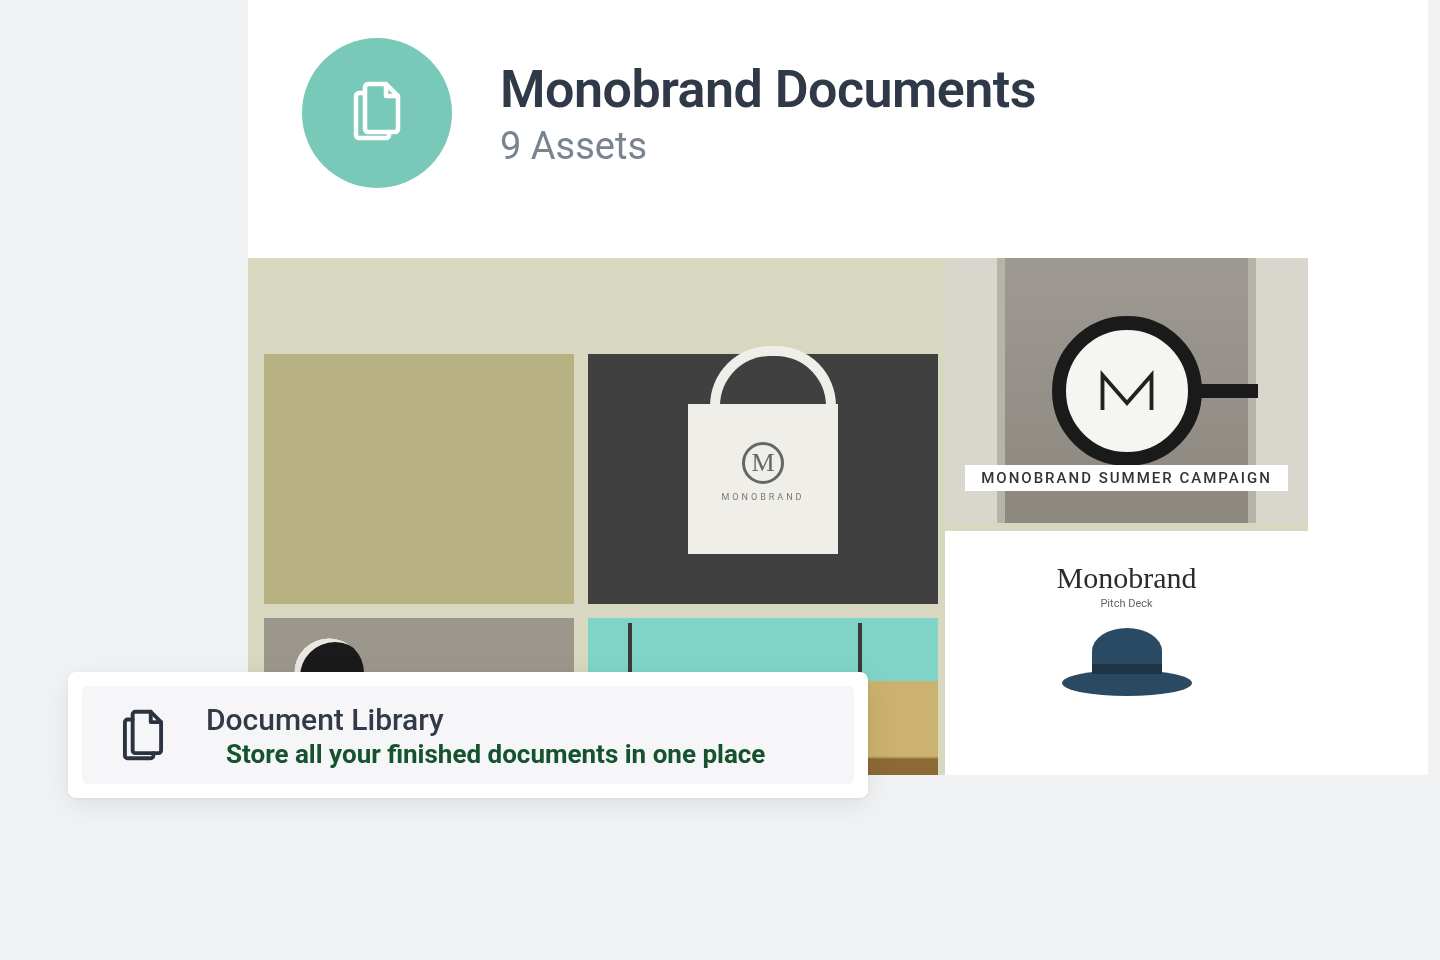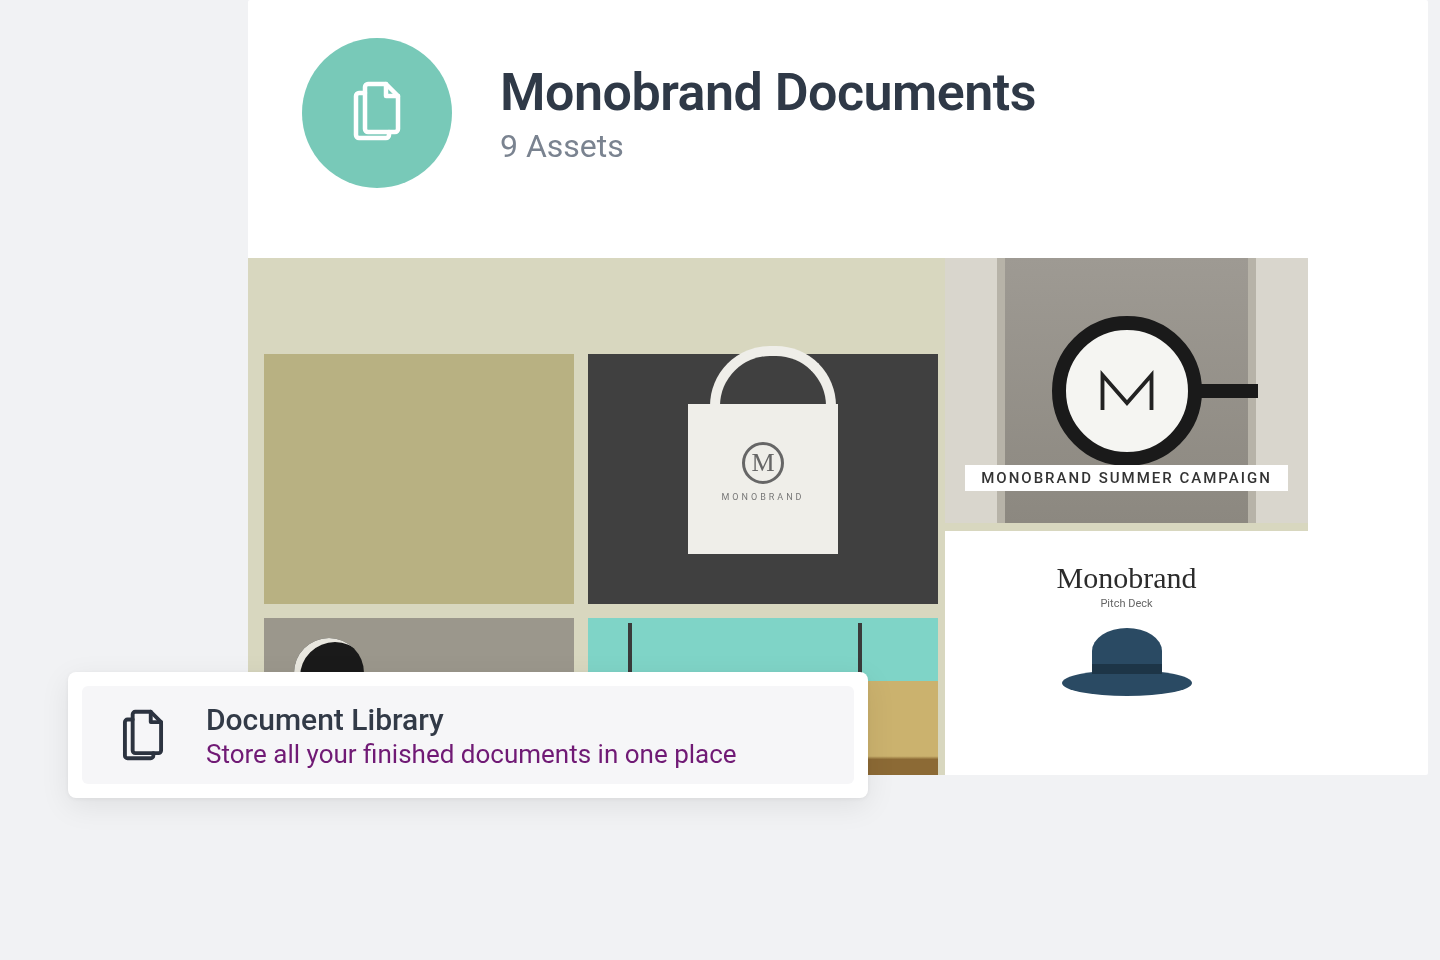--- a/index.html
+++ b/index.html
@@ -40,21 +40,21 @@
   }
 
   .page-title {
     font-size: 52px;
     font-weight: 600;
     color: #2f3947;
     letter-spacing: -0.5px;
   }
 
   .page-subtitle {
-    font-size: 32px;
+    font-size: 38px;
     color: #7a8390;
     margin-top: 4px;
     font-weight: 400;
   }
 
   
   .grid-area {
     position: absolute;
     left: 0;
     top: 258px;
@@ -235,21 +235,21 @@
   .feature-icon{
     width:62px; height:62px; flex:none;
   }
   .feature-text{
     margin-left:32px;
   }
   .feature-title{
     font-size:30px; color:#323a47; font-weight:500;
   }
   .feature-desc{
-    font-size:26px; color:#701a75; font-weight:400; margin-top:2px;
+    font-size:26px; color:#14532d; font-weight:700; margin-top:2px;margin-left:20px;
   }
 </style>
 </head>
 <body>
 
 <div class="canvas">
 
   <div class="content-panel">
 
     <div class="header">

